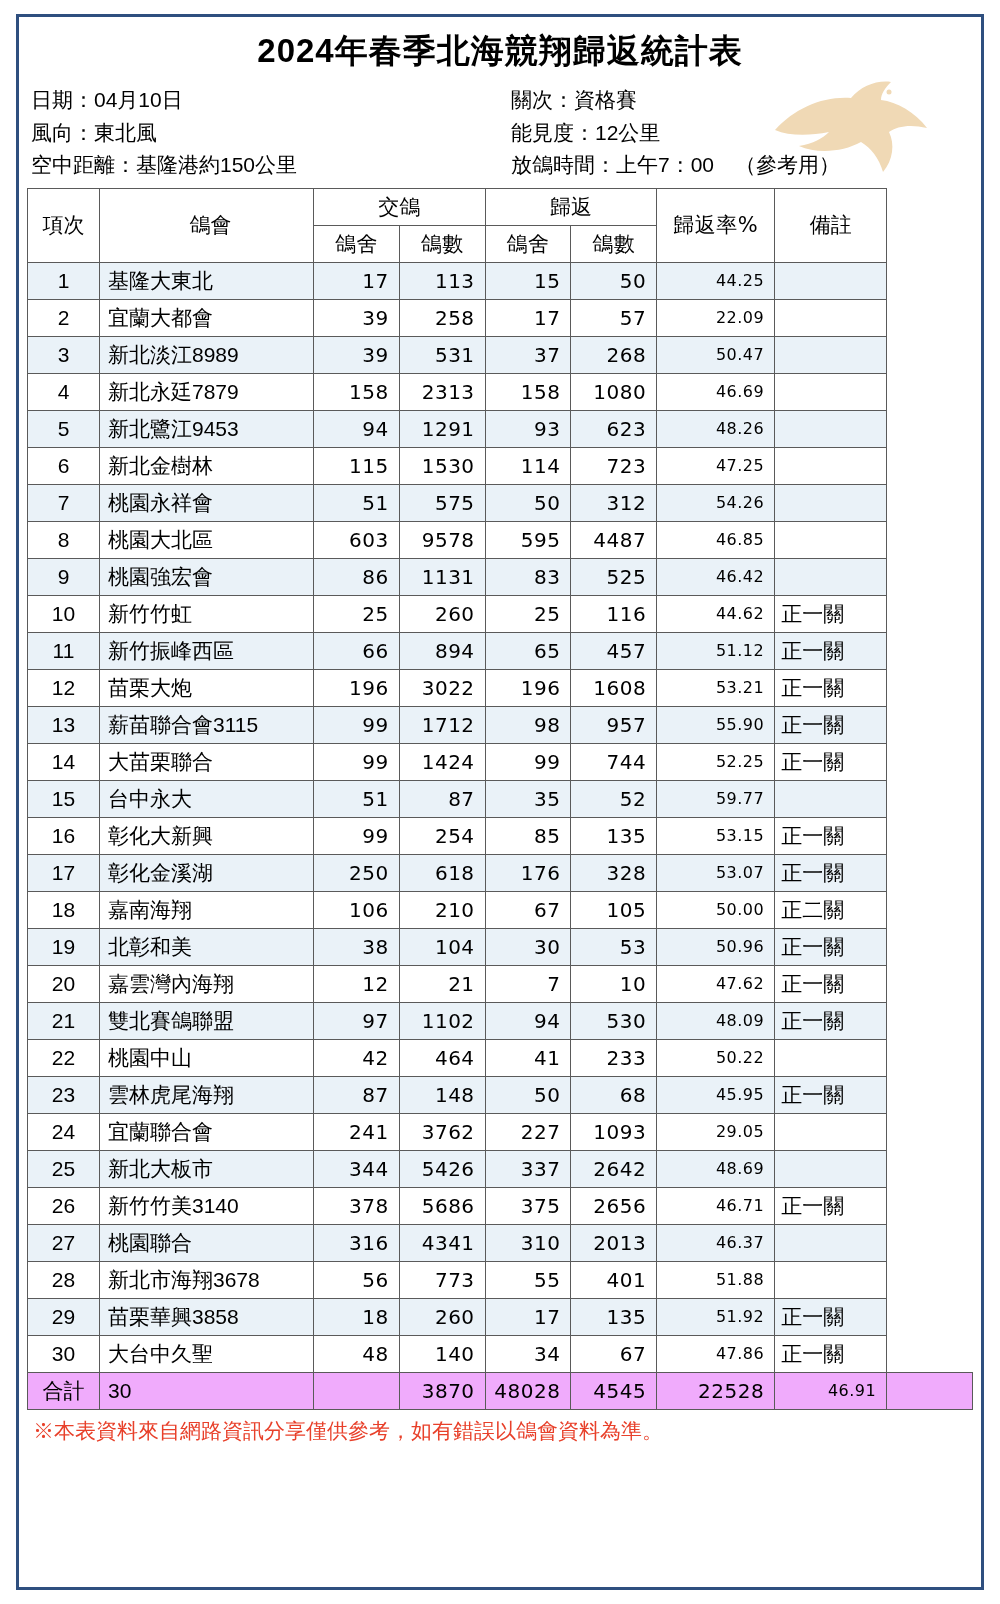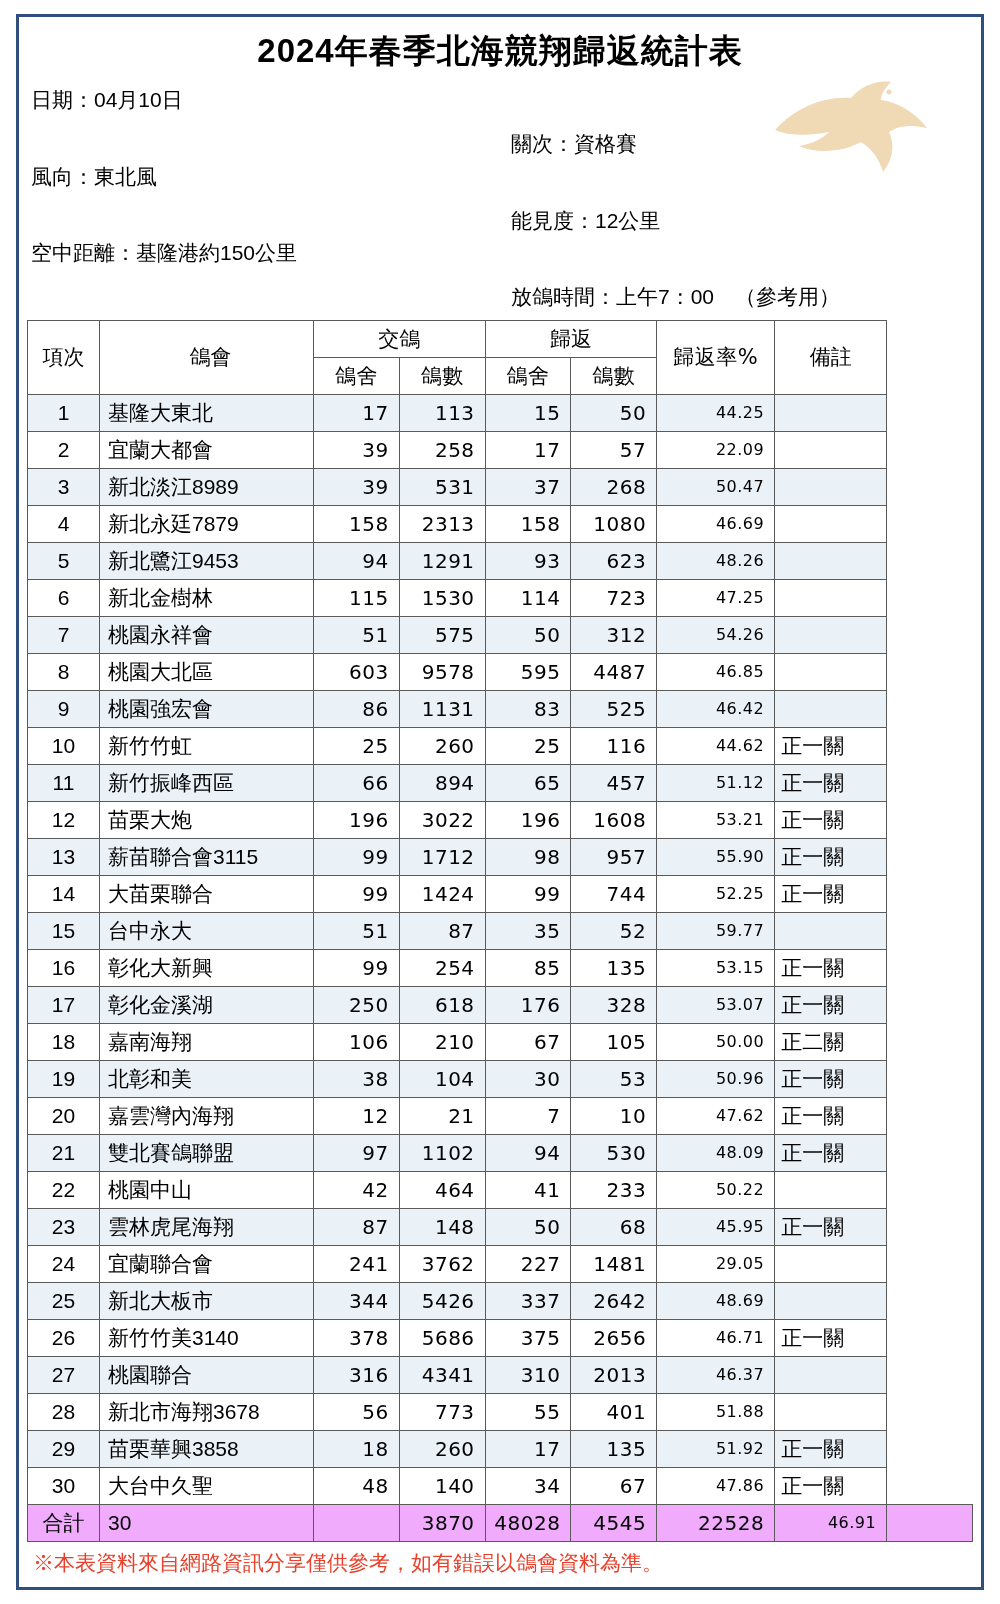--- a/index.html
+++ b/index.html
@@ -44,21 +44,20 @@
   .meta-row {
     display: flex;
   }
   .meta-left {
     width: 480px;
     white-space: nowrap;
   }
   .meta-right {
     flex: 1;
     white-space: nowrap;
-    margin-top: 44px;
   }
   .bird {
     position: absolute;
     right: 38px;
     top: -6px;
     width: 170px;
     height: 110px;
     pointer-events: none;
   }
   table.main {
@@ -371,21 +370,21 @@
             <td class="c-num">68</td>
             <td class="c-rate">45.95</td>
             <td class="c-note">正一關</td>
           </tr>
           <tr class="even">
             <td class="c-idx">24</td>
             <td class="c-club">宜蘭聯合會</td>
             <td class="c-num">241</td>
             <td class="c-num">3762</td>
             <td class="c-num">227</td>
-            <td class="c-num">1481</td>
+            <td class="c-num">1093</td>
             <td class="c-rate">29.05</td>
             <td class="c-note"></td>
           </tr>
           <tr class="odd">
             <td class="c-idx">25</td>
             <td class="c-club">新北大板市</td>
             <td class="c-num">344</td>
             <td class="c-num">5426</td>
             <td class="c-num">337</td>
             <td class="c-num">2642</td>

